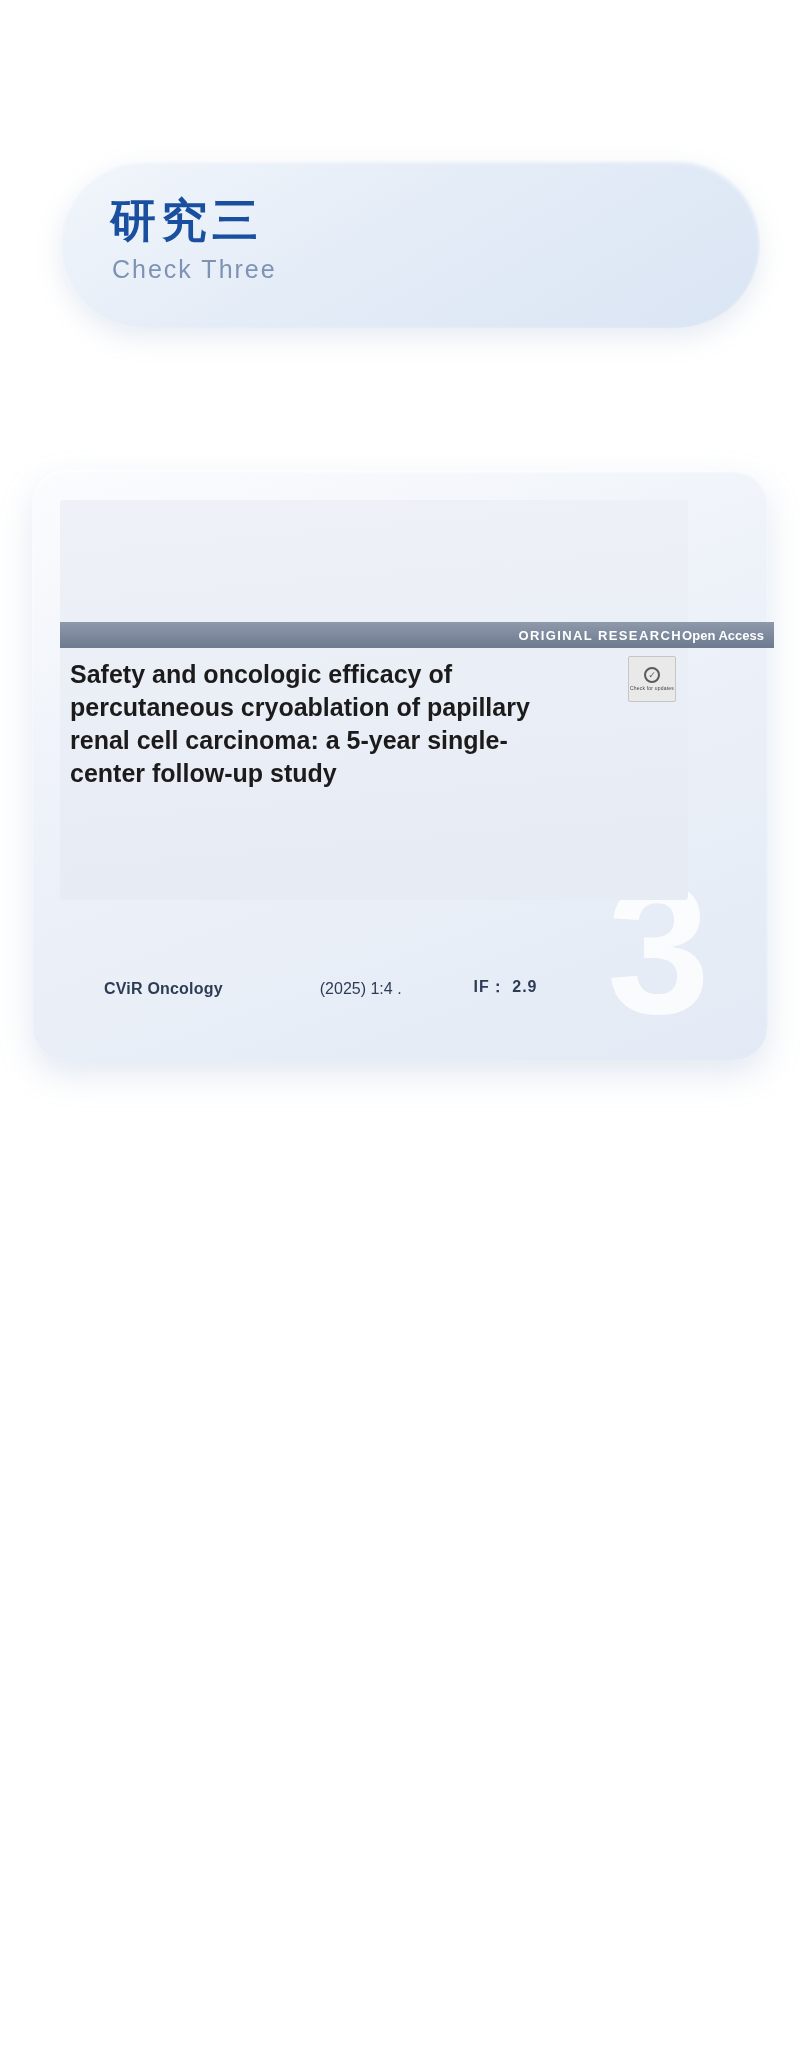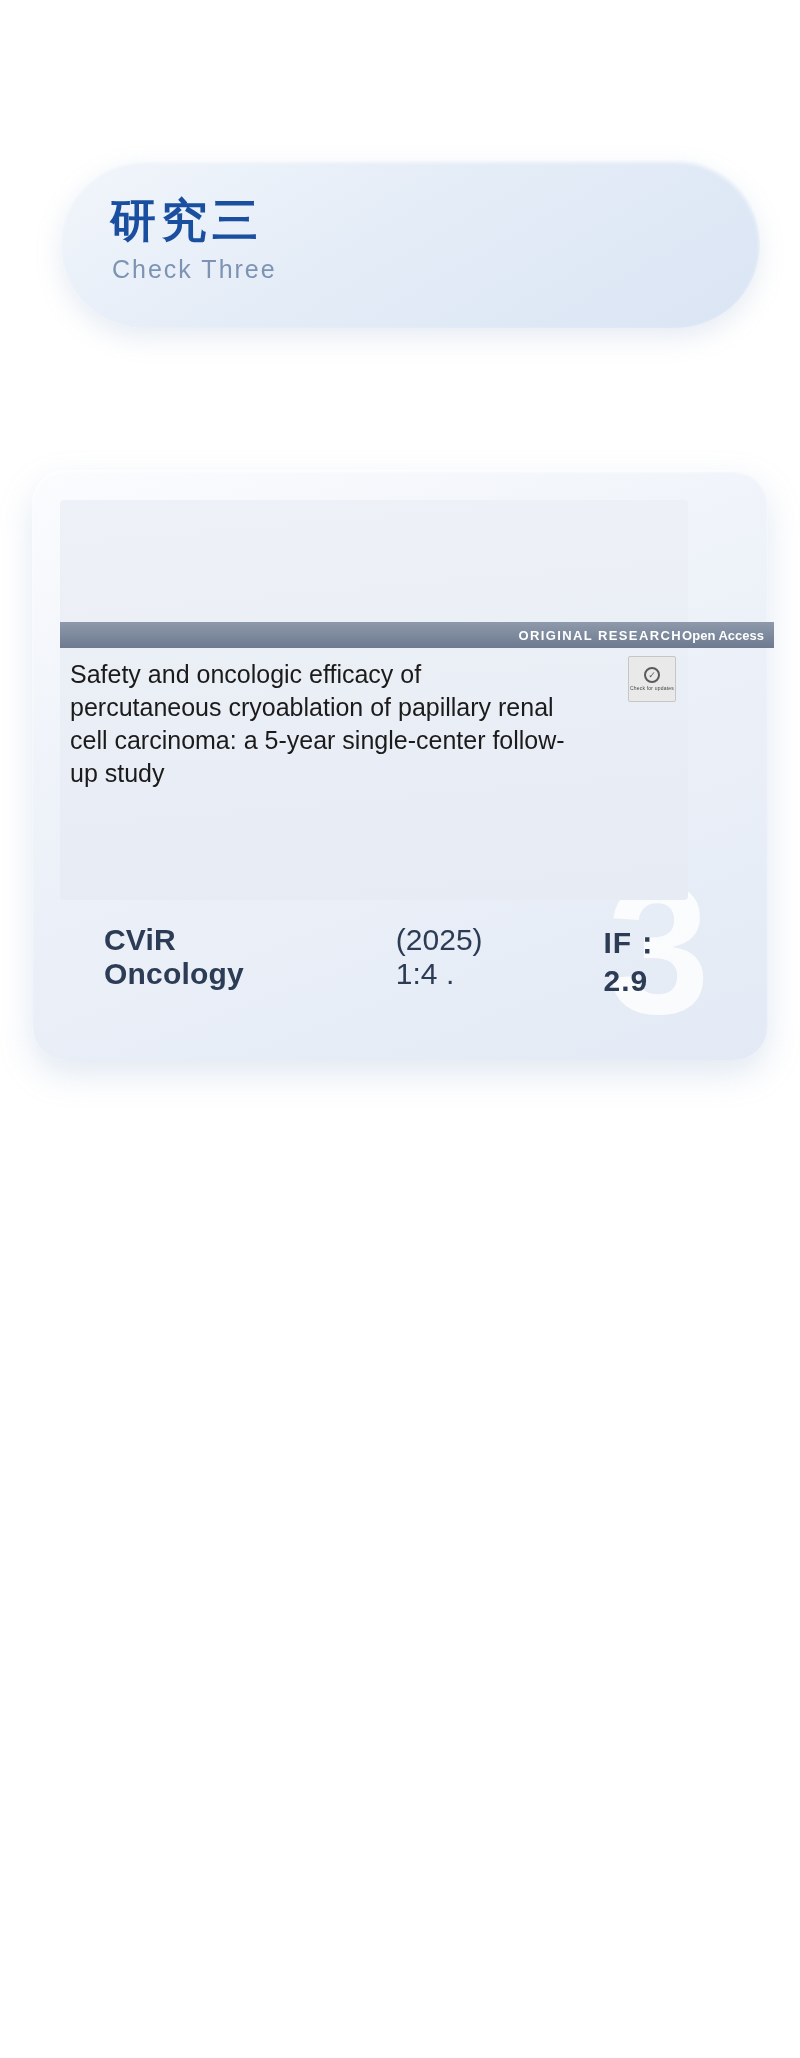--- a/index.html
+++ b/index.html
@@ -145,21 +145,21 @@
   }
   .paper-title {
     position: absolute;
     left: 10px;
     top: 158px;
     width: 500px;
     font-family: "Liberation Sans", sans-serif;
     font-size: 25px;
     line-height: 1.32;
     color: #1b1b1b;
-    font-weight: 400;
+    font-weight: 700;
   }
   .crossmark {
     position: absolute;
     right: 12px;
     top: 156px;
     width: 46px;
     height: 44px;
     background: #e9e9e9;
     border: 1px solid #c6c6c6;
     border-radius: 2px;
@@ -186,23 +186,23 @@
     color: #444;
     text-align: center;
     margin-top: 2px;
     letter-spacing: 0.2px;
   }
   .meta-row {
     position: absolute;
     left: 72px;
     bottom: 62px;
     display: flex;
-    align-items: flex-start;
+    align-items: flex-end;
     gap: 0;
-    font-size: 30px;
+    font-size: 16px;
     color: #2d3c55;
     width: 600px;
   }
   .meta-journal { font-weight: 600; letter-spacing: 0.2px; }
   .meta-vol { margin-left: 97px; }
   .meta-if { margin-left: 72px; font-weight: 600; letter-spacing: 1px; }
 
   
   .body-copy {
     margin: 128px 56px 90px 56px;

